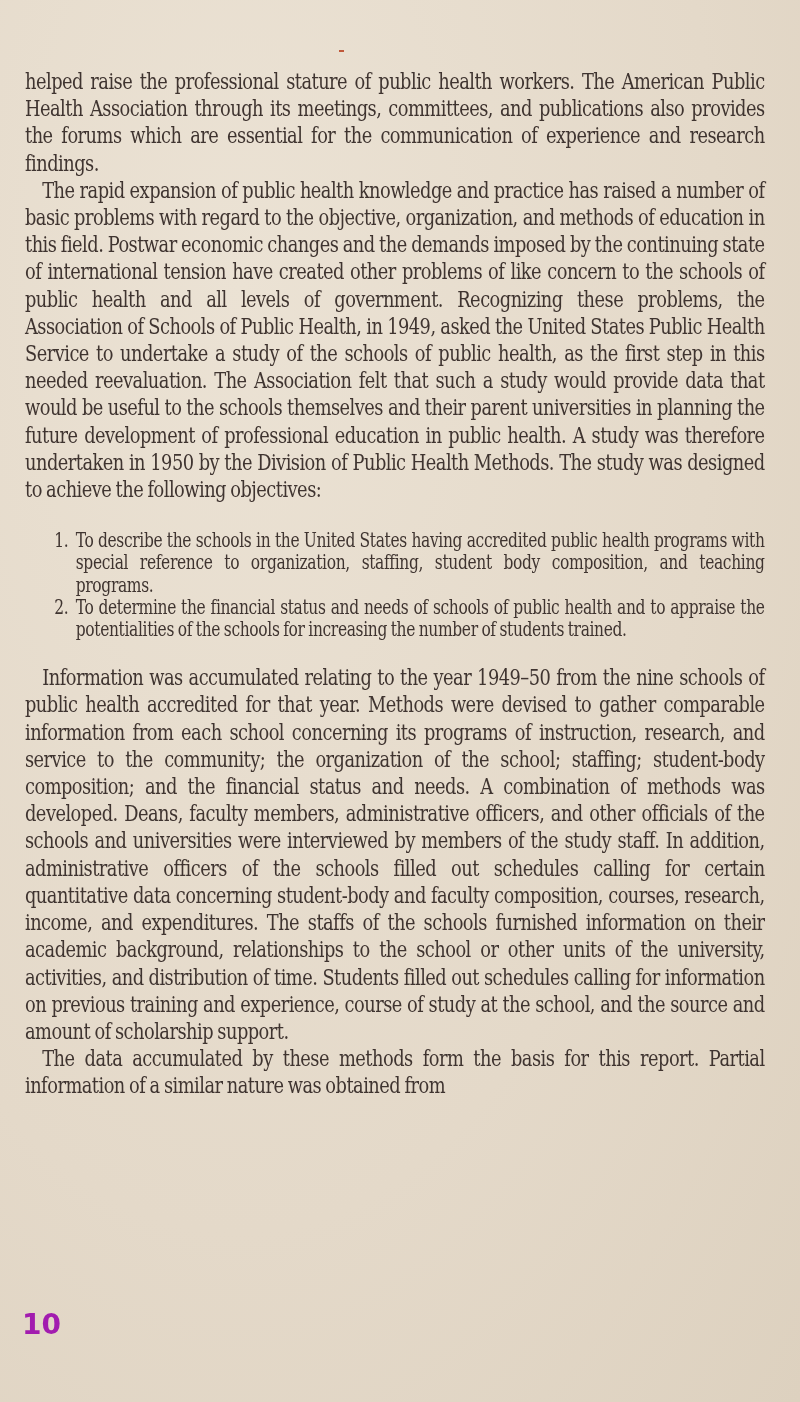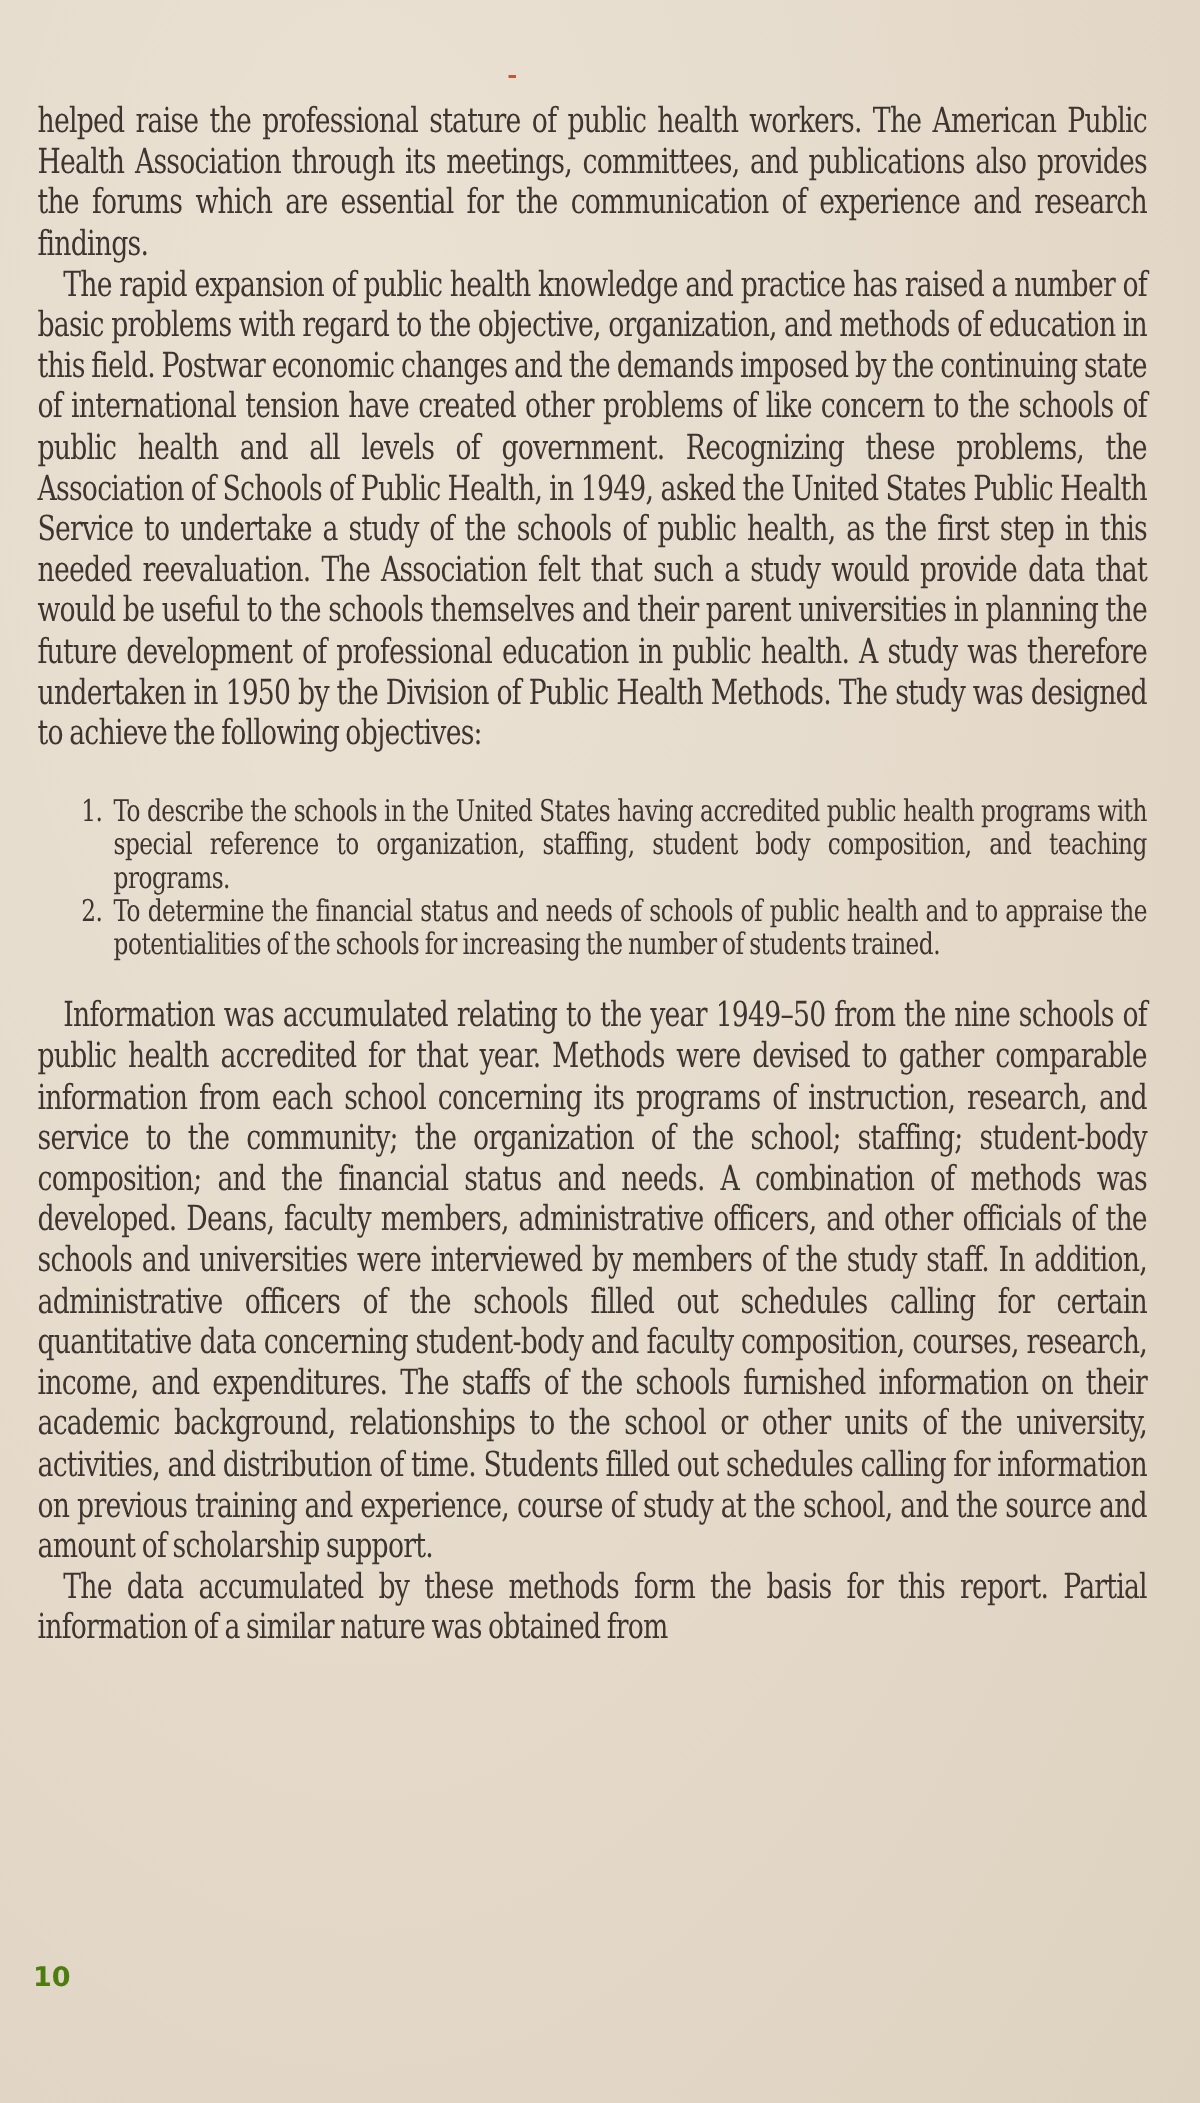--- a/index.html
+++ b/index.html
@@ -70,23 +70,23 @@
     .objectives .num {
       position: absolute;
       left: 34px;
       top: 0;
     }
     .page-number {
       position: absolute;
       left: 22px;
       top: 1296px;
       font-family: "DejaVu Sans", "Liberation Sans", sans-serif;
-      font-size: 18px;
+      font-size: 28px;
       font-weight: bold;
-      color: #4d7c0f;
+      color: #a21caf;
     }
   </style>
 </head>
 <body>
 
 <div class="page">
   <div class="mark"></div>
 
   <div class="body-text">
     <p class="para">helped raise the professional stature of public health workers.  The American Public Health Association through its meetings, committees, and publications also provides the forums which are essential for the communication of experience and research findings.</p>

